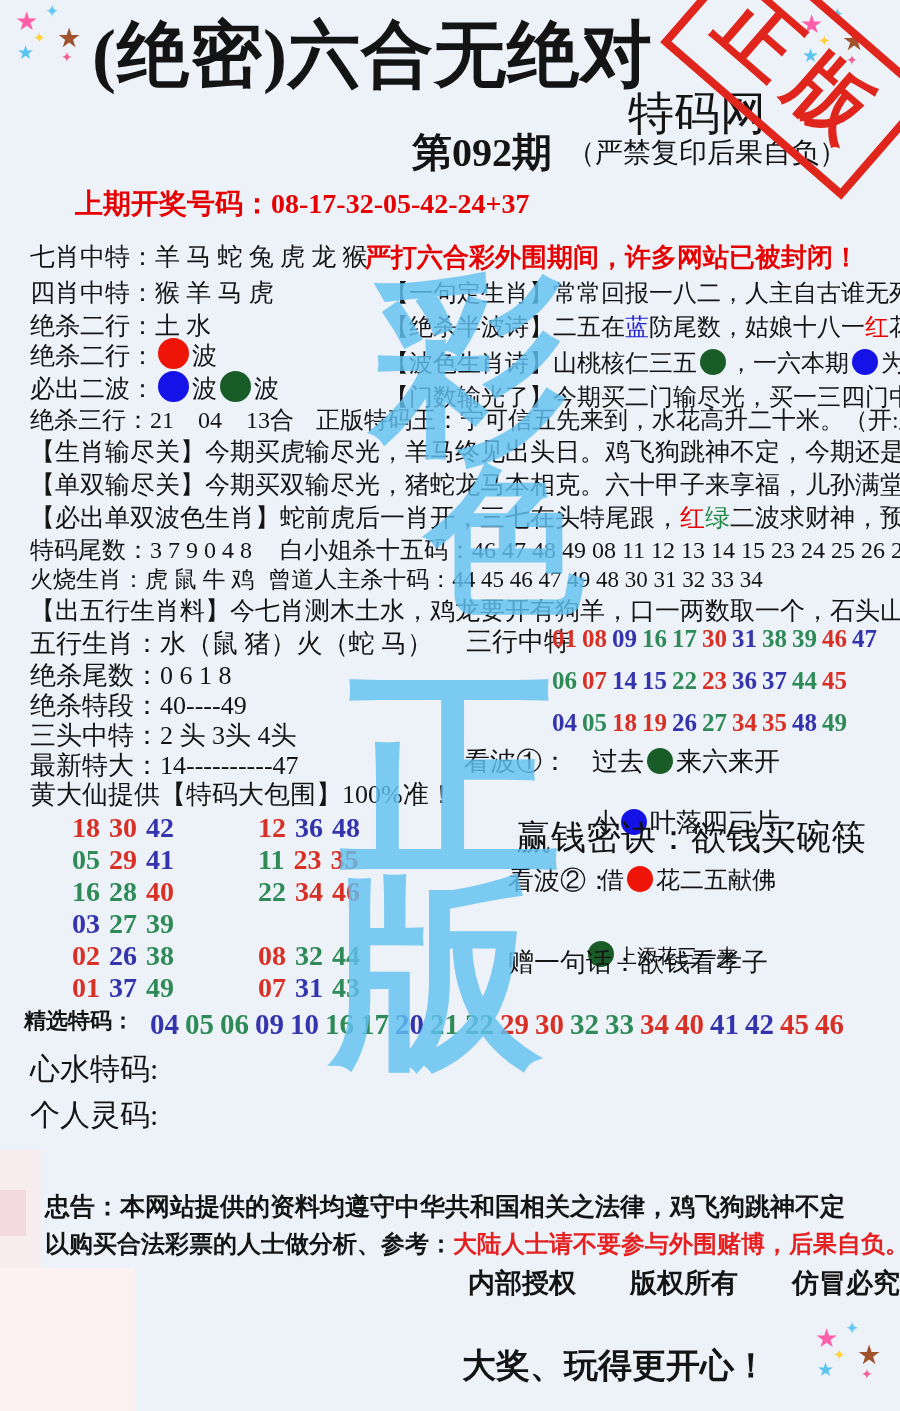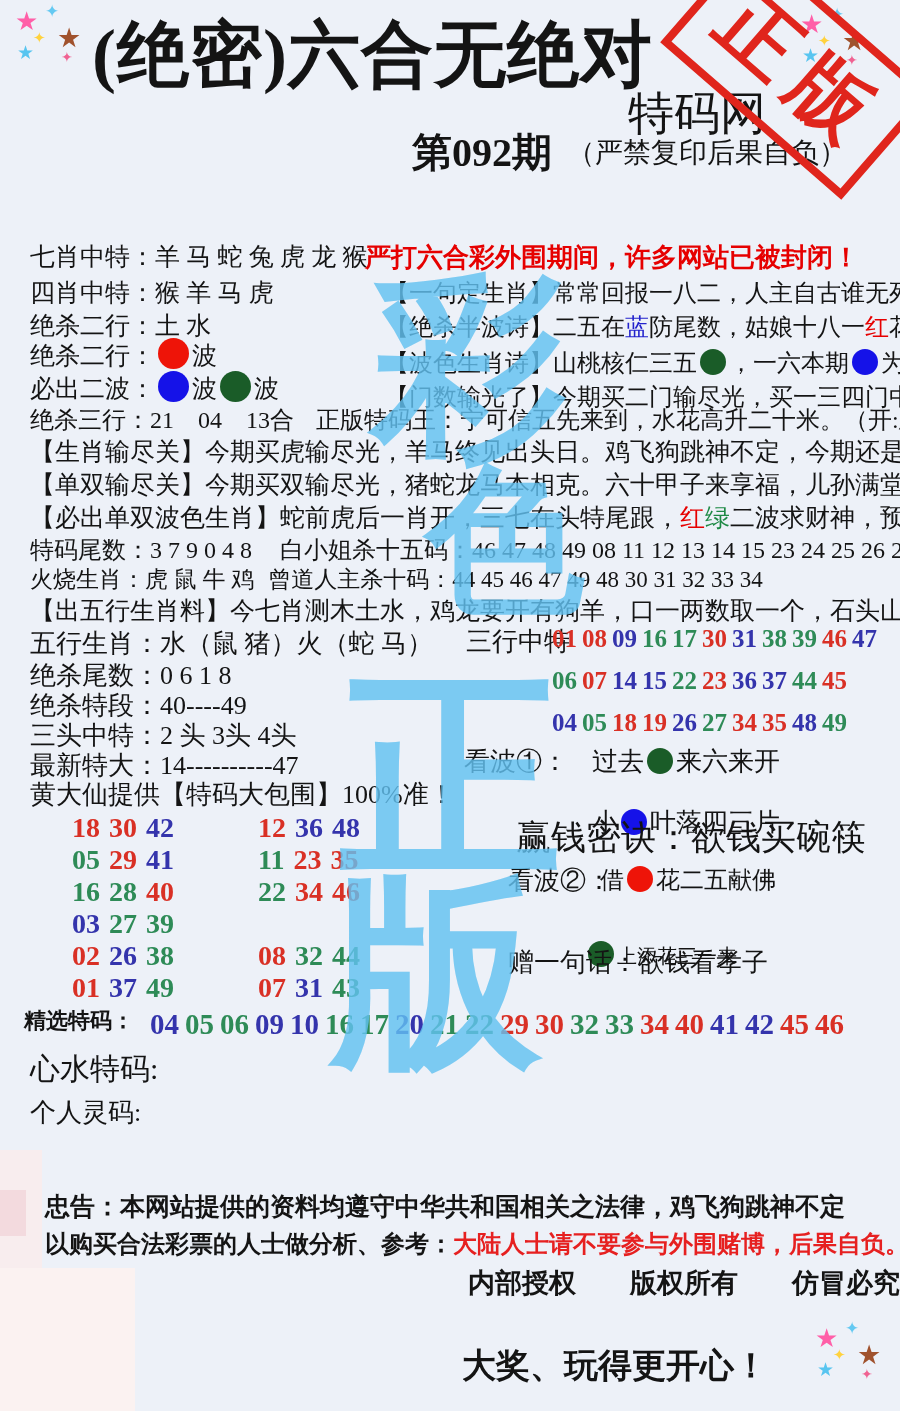--- a/index.html
+++ b/index.html
@@ -47,21 +47,21 @@
   
   .grow{font-size:28px;font-weight:bold;}
   .grow .ball{margin-right:9px;}
   .gl{left:72px}.gr{left:258px}
   .gy0{top:812px}.gy1{top:844px}.gy2{top:876px}.gy3{top:908px}.gy4{top:940px}.gy5{top:972px}
   
   .sellabel{left:24px;top:1008px;font-size:22px;font-weight:bold;}
   .selballs{left:150px;top:1008px;font-size:29px;font-weight:bold;}
   .selballs .ball{margin-right:6px;}
   .xinshui{left:30px;top:1052px;font-size:30px;}
-  .geren{left:30px;top:1098px;font-size:26px;}
+  .geren{left:30px;top:1098px;font-size:30px;}
   
   .fd{font-family:"Liberation Sans","DejaVu Sans",sans-serif;font-weight:bold;}
   .d1{left:45px;top:1192px;font-size:25px;}
   .d2{left:45px;top:1230px;font-size:24px;}
   .d2 .red-part{color:#e62020;}
   .d3{left:468px;top:1268px;font-size:27px;}
   .slogan{left:462px;top:1346px;font-size:34px;font-weight:bold;}
   
   .c-red{color:#d93025}.c-blue{color:#3434ac}.c-green{color:#2e8b57}
   
@@ -128,20 +128,21 @@
     <span class="s3">★</span>
     <span class="s4">✦</span>
     <span class="s5">★</span>
     <span class="s6">✦</span>
   </div>
 
   <div class="t title">(绝密)六合无绝对</div>
   <div class="t site">特码网</div>
   <div class="t issue">第092期</div>
   <div class="t copywarn">（严禁复印后果自负）</div>
+  <div class="t lastdraw">上期开奖号码：08-17-32-05-42-24+37</div>
 
   <div class="stamp">
     <span>正版</span>
   </div>
 
   <div class="t lrow r1">七肖中特：羊 马 蛇 兔 虎 龙 猴</div>
   <div class="t lrow r2">四肖中特：猴 羊 马 虎</div>
   <div class="t lrow r3">绝杀二行：土 水</div>
   <div class="t lrow r4">
     <span>绝杀二行：</span><span class="dot big d-red"></span><span>波</span>

